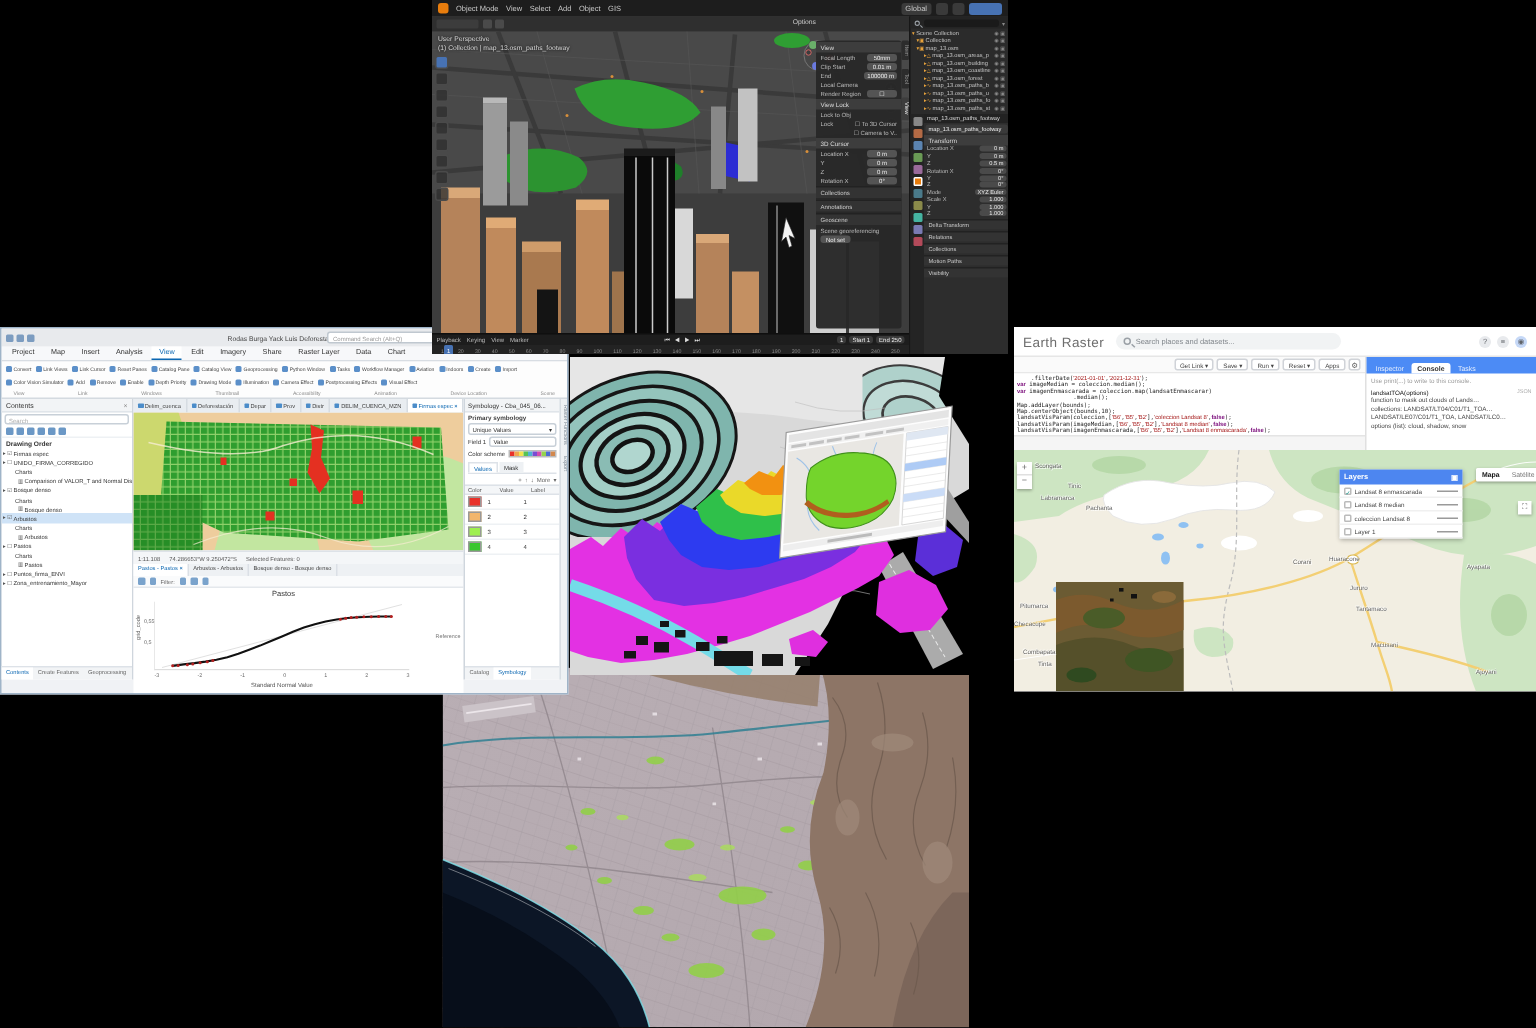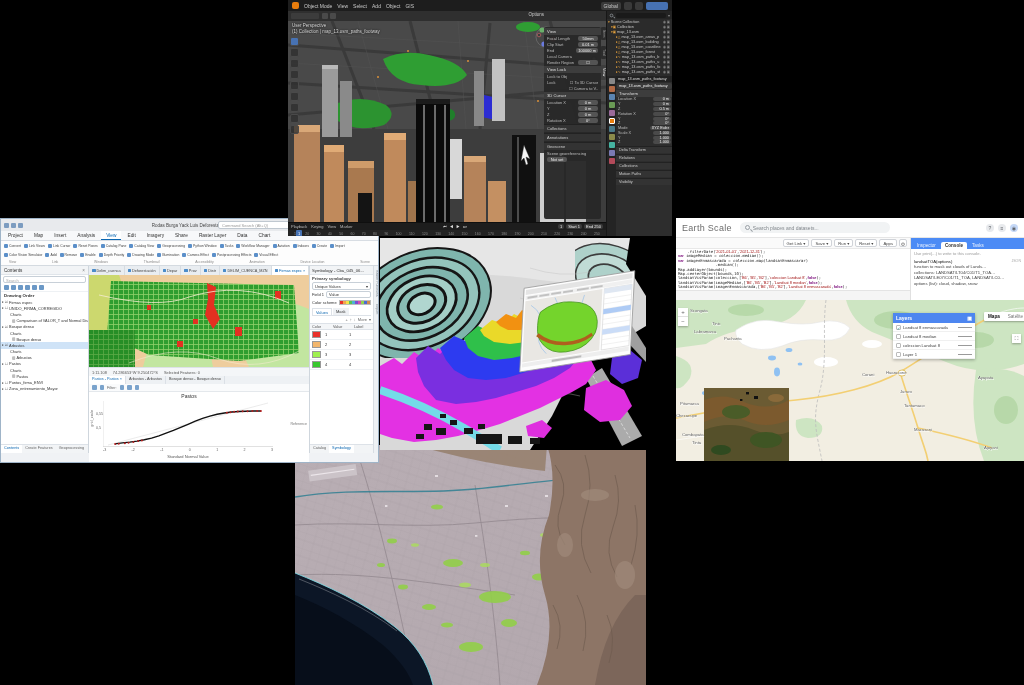--- a/index.html
+++ b/index.html
@@ -1043,21 +1043,21 @@
         <rect x="80" y="31" width="28" height="5" fill="#aecbf5"></rect>
         <rect x="80" y="51" width="28" height="5" fill="#cadcf7"></rect>
         <rect x="0" y="72" width="108" height="4" fill="#eeeeee"></rect>
           <rect x="30" y="73" width="30" height="2" fill="#bbbbbb"></rect>
       </g>
     </svg>
   </div>
 
   <div id="ee" class="win">
     <div class="ee-head">
-      <span class="ee-logo">Earth Scale</span>
+      <span class="ee-logo">Earth Raster</span>
       <div class="ee-sbox">
         <span class="mag"></span>
         <span>Search places and datasets...</span>
       </div>
       <div class="ee-hicons">
         <div>?</div>
         <div>≡</div>
         <div style="background:#c5d8f7;">◉</div>
       </div>
     </div>

